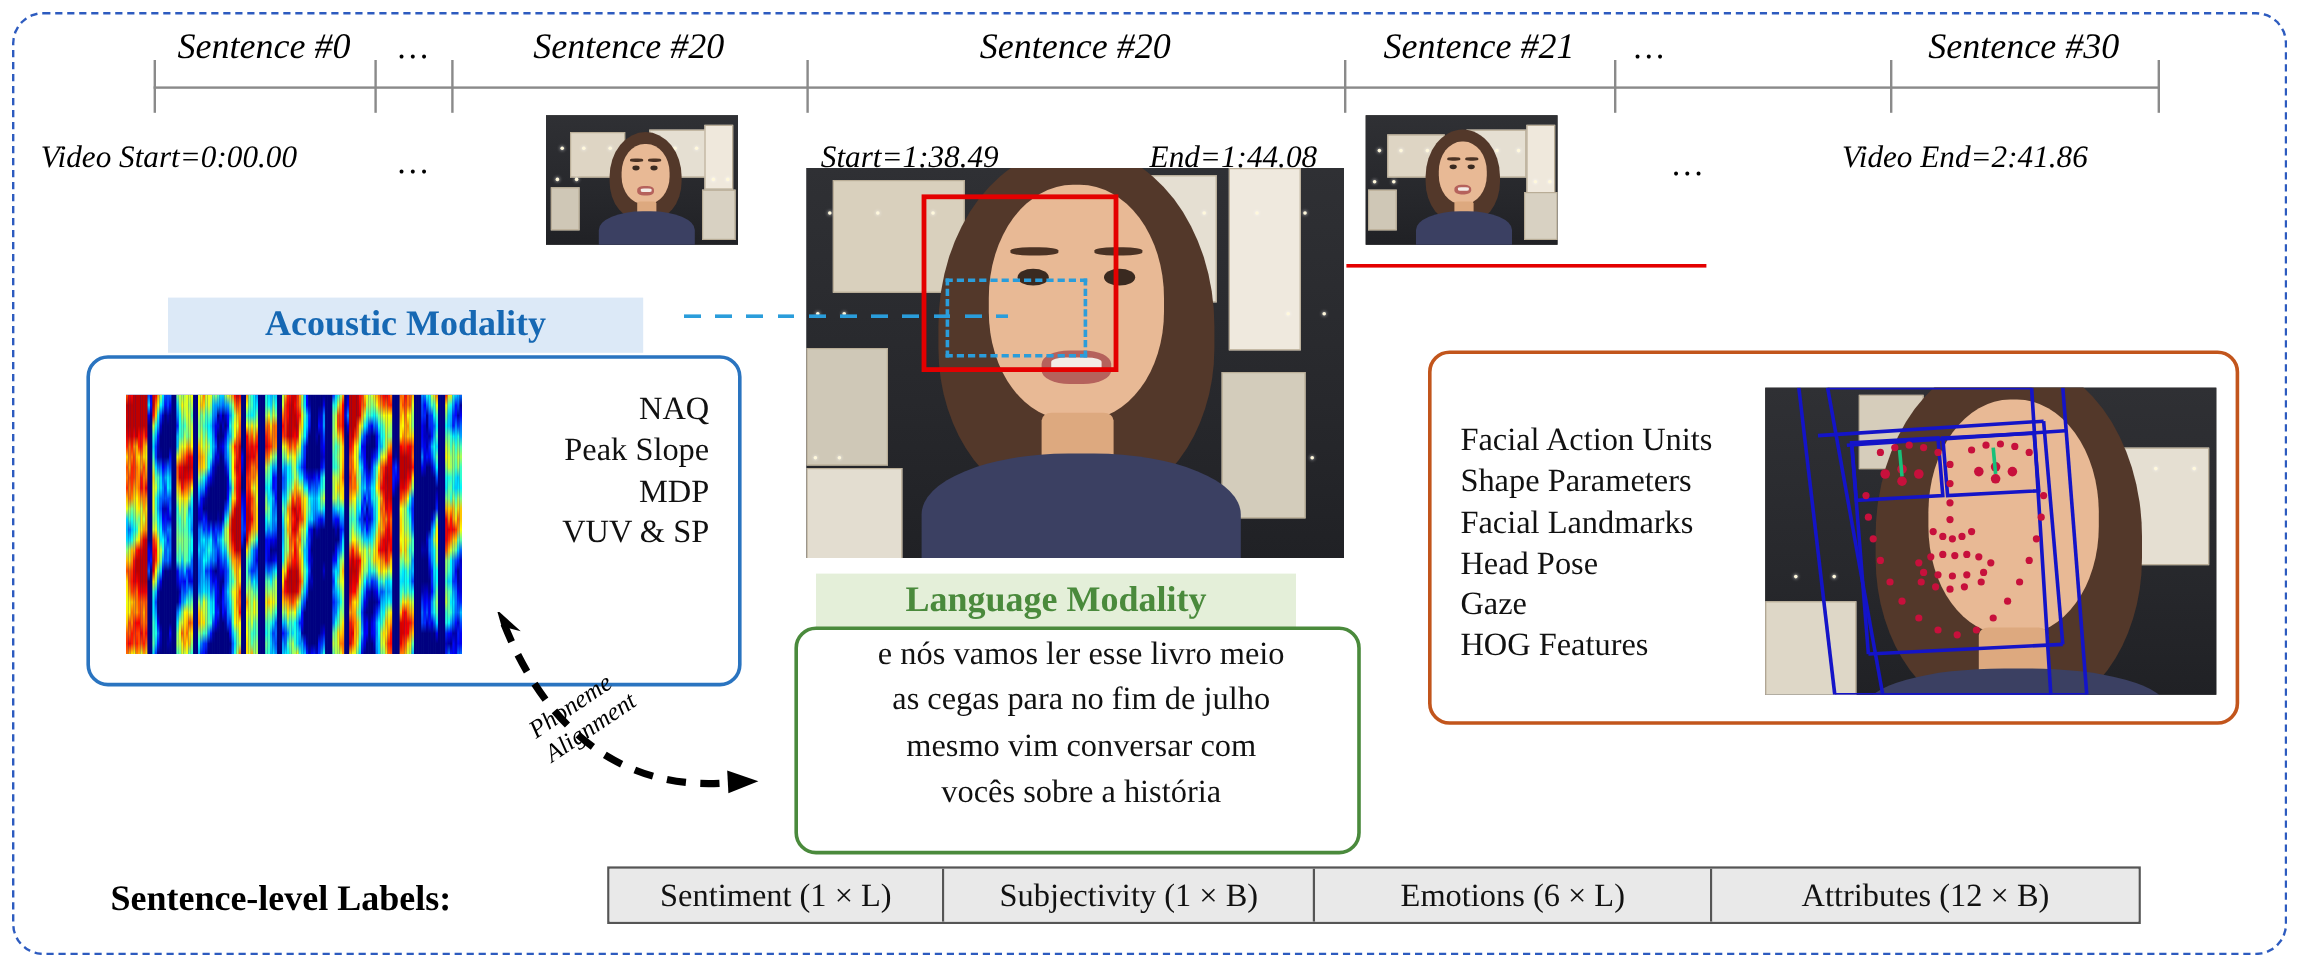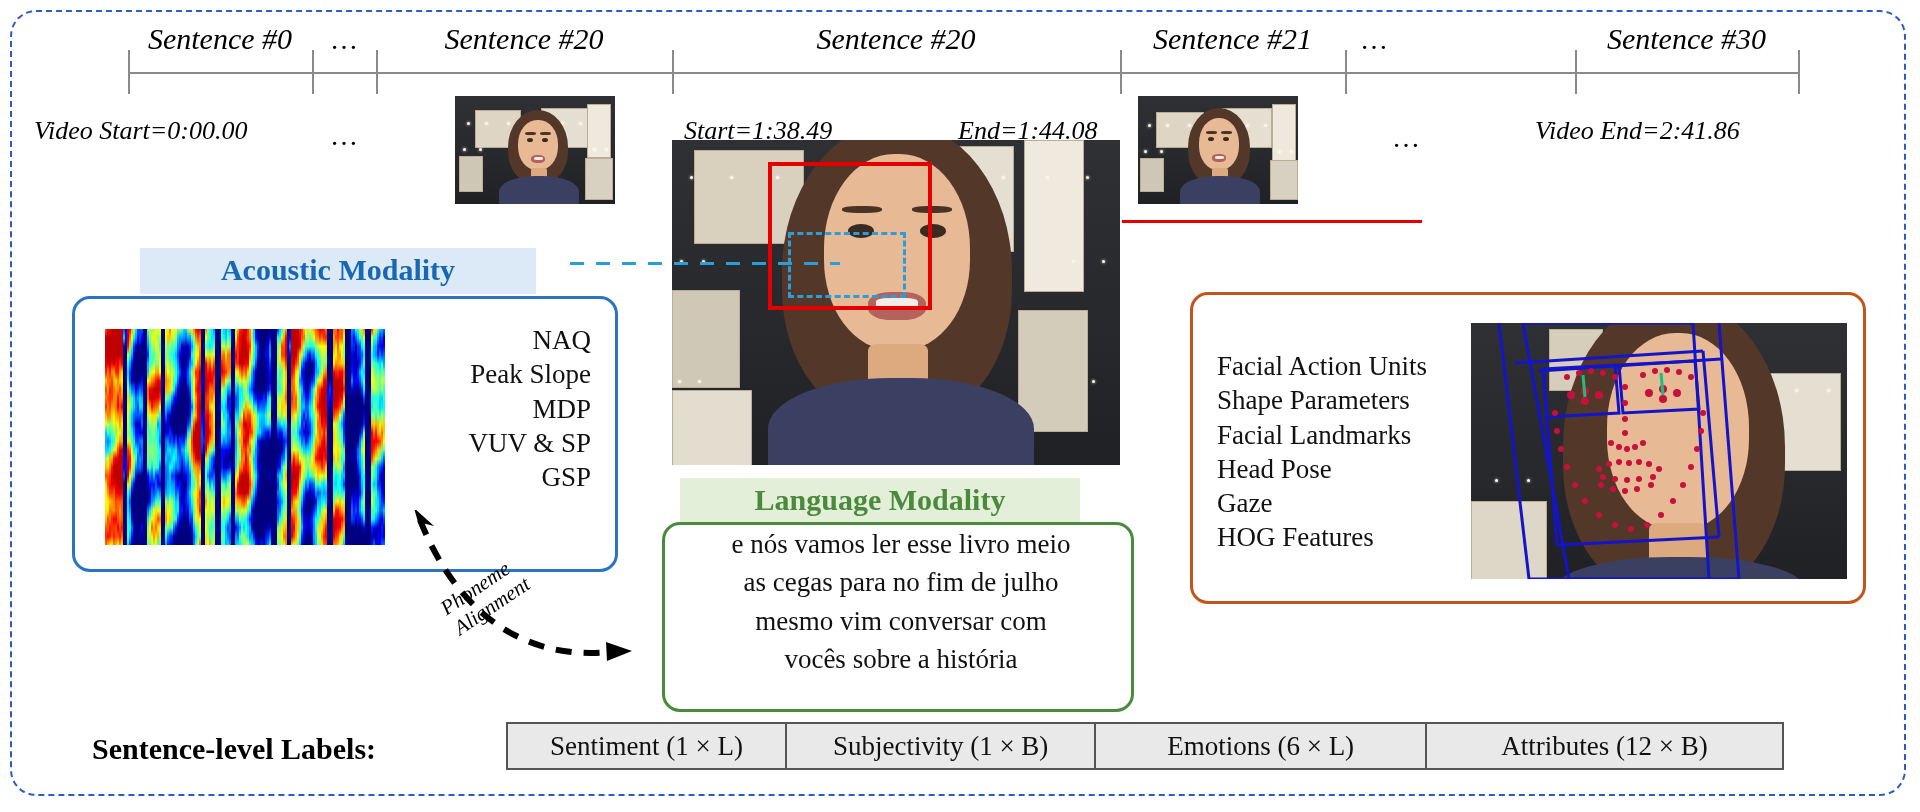--- a/index.html
+++ b/index.html
@@ -367,21 +367,20 @@
         <div class="col" style="left: 272px; width: 2px; background: linear-gradient(rgb(41, 255, 214) 0%, rgb(0, 158, 255) 4%, rgb(0, 39, 255) 8%, rgb(0, 23, 255) 12%, rgb(0, 247, 255) 16%, rgb(147, 255, 108) 20%, rgb(151, 255, 104) 24%, rgb(131, 255, 124) 28%, rgb(57, 255, 198) 32%, rgb(9, 255, 246) 36%, rgb(161, 255, 94) 40%, rgb(255, 185, 0) 44%, rgb(255, 163, 0) 48%, rgb(255, 12, 0) 52%, rgb(255, 204, 0) 56%, rgb(150, 255, 105) 60%, rgb(0, 147, 255) 64%, rgb(0, 120, 255) 68%, rgb(0, 51, 255) 72%, rgb(0, 167, 255) 76%, rgb(0, 229, 255) 80%, rgb(0, 203, 255) 84%, rgb(0, 95, 255) 88%, rgb(0, 0, 168) 92%, rgb(0, 4, 255) 96%, rgb(0, 1, 255) 100%);"></div>
         <div class="col" style="left: 274px; width: 2px; background: linear-gradient(rgb(0, 205, 255) 0%, rgb(0, 23, 255) 4%, rgb(0, 8, 255) 8%, rgb(0, 130, 255) 12%, rgb(0, 214, 255) 16%, rgb(38, 255, 217) 20%, rgb(108, 255, 147) 24%, rgb(75, 255, 180) 28%, rgb(0, 221, 255) 32%, rgb(0, 201, 255) 36%, rgb(60, 255, 195) 40%, rgb(177, 255, 78) 44%, rgb(255, 220, 0) 48%, rgb(255, 53, 0) 52%, rgb(255, 204, 0) 56%, rgb(97, 255, 158) 60%, rgb(0, 78, 255) 64%, rgb(0, 0, 231) 68%, rgb(0, 39, 255) 72%, rgb(0, 110, 255) 76%, rgb(0, 124, 255) 80%, rgb(0, 106, 255) 84%, rgb(0, 14, 255) 88%, rgb(0, 0, 169) 92%, rgb(0, 0, 193) 96%, rgb(0, 0, 238) 100%);"></div>
         <div class="col" style="left: 276px; width: 2px; background: linear-gradient(rgb(0, 179, 255) 0%, rgb(0, 71, 255) 4%, rgb(0, 0, 173) 8%, rgb(0, 54, 255) 12%, rgb(30, 255, 225) 16%, rgb(115, 255, 140) 20%, rgb(200, 255, 55) 24%, rgb(154, 255, 101) 28%, rgb(0, 210, 255) 32%, rgb(0, 240, 255) 36%, rgb(167, 255, 88) 40%, rgb(255, 220, 0) 44%, rgb(255, 107, 0) 48%, rgb(255, 150, 0) 52%, rgb(101, 255, 154) 56%, rgb(0, 203, 255) 60%, rgb(0, 37, 255) 64%, rgb(0, 0, 149) 68%, rgb(0, 0, 159) 72%, rgb(0, 0, 236) 76%, rgb(0, 55, 255) 80%, rgb(0, 101, 255) 84%, rgb(0, 0, 202) 88%, rgb(0, 25, 255) 92%, rgb(0, 9, 255) 96%, rgb(0, 102, 255) 100%);"></div>
         <div class="col" style="left: 278px; width: 2px; background: linear-gradient(rgb(0, 117, 255) 0%, rgb(0, 0, 155) 4%, rgb(0, 0, 245) 8%, rgb(0, 104, 255) 12%, rgb(0, 166, 255) 16%, rgb(79, 255, 176) 20%, rgb(171, 255, 84) 24%, rgb(58, 255, 197) 28%, rgb(44, 255, 211) 32%, rgb(0, 246, 255) 36%, rgb(118, 255, 137) 40%, rgb(255, 198, 0) 44%, rgb(255, 200, 0) 48%, rgb(255, 252, 0) 52%, rgb(90, 255, 165) 56%, rgb(0, 102, 255) 60%, rgb(0, 0, 193) 64%, rgb(0, 0, 228) 68%, rgb(0, 0, 208) 72%, rgb(0, 0, 219) 76%, rgb(0, 33, 255) 80%, rgb(0, 185, 255) 84%, rgb(0, 71, 255) 88%, rgb(0, 0, 247) 92%, rgb(0, 0, 241) 96%, rgb(0, 109, 255) 100%);"></div>
       </div>
     <div class="feat-list right" style="left:310px;top:24px;width:206px;">
       <div>NAQ</div>
       <div>Peak Slope</div>
       <div>MDP</div>
       <div>VUV &amp; SP</div>
-      <div>GSP</div>
     </div>
   </div>
 
   <svg style="position:absolute;left:400px;top:510px;width:260px;height:160px;" viewBox="0 0 260 160">
     <path d="M 20 10 C 60 110, 130 150, 210 142" stroke="#000" stroke-width="6" fill="none" stroke-dasharray="16 12"></path>
     <path d="M 18 12 L 14 -2 L 34 16 Z" fill="#000"></path>
     <path d="M 232 141 L 206 132 L 207 151 Z" fill="#000"></path>
   </svg>
   <div class="phoneme-label" style="left:436px;top:600px;">
     <div>Phoneme</div>

